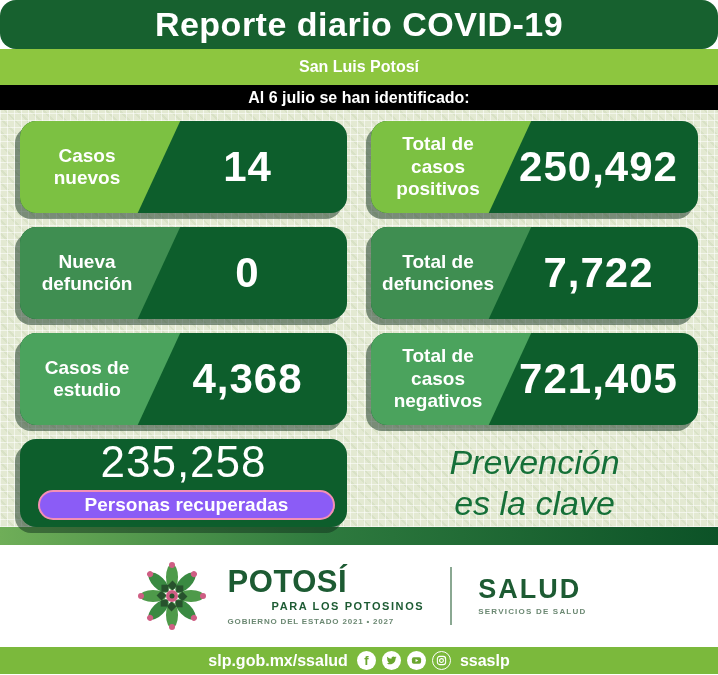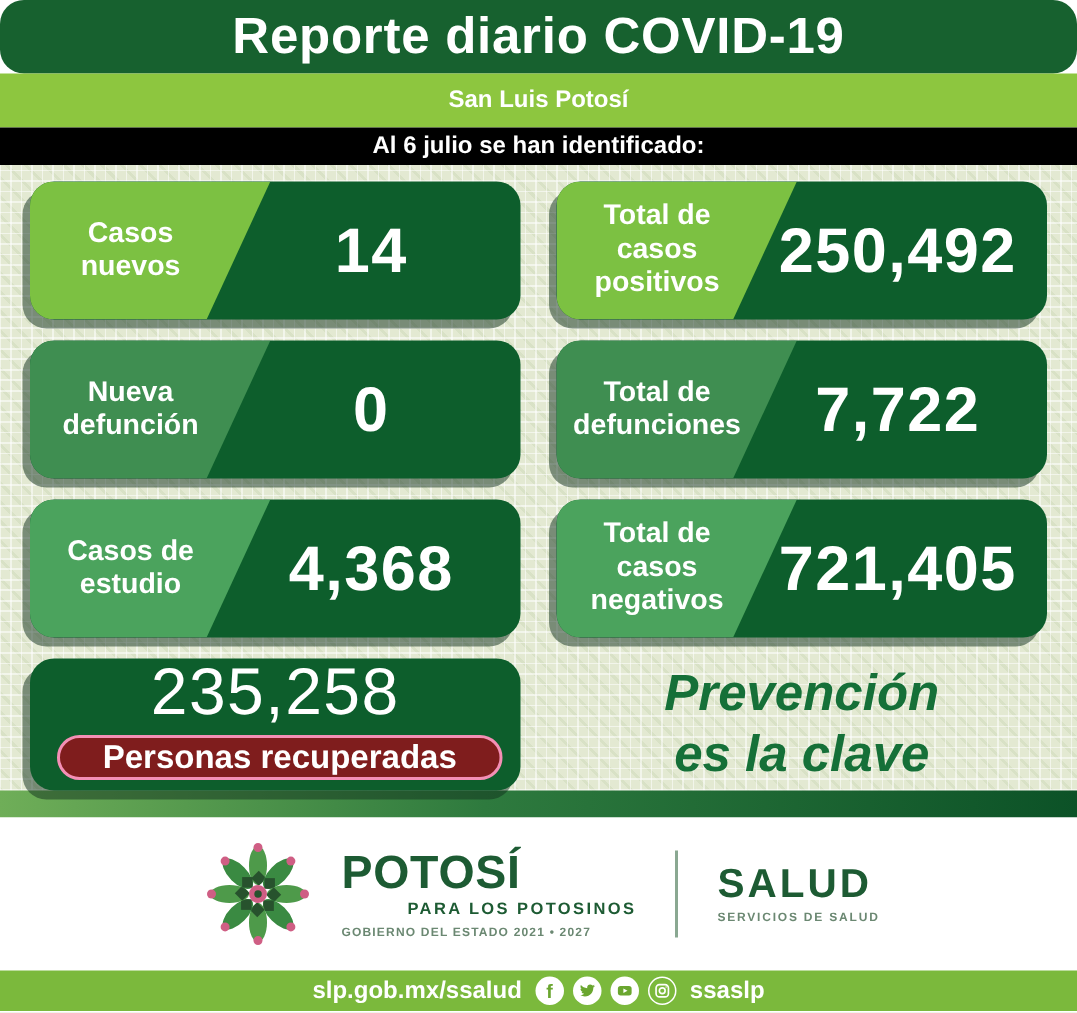--- a/index.html
+++ b/index.html
@@ -81,30 +81,30 @@
     box-shadow:-5px 6px 0 rgba(16,48,28,.5);
     display:flex; align-items:flex-start; justify-content:center;
   }
   .big-card .big-value {
     color:#fff; font-size:44px; font-weight:400; letter-spacing:1px;
     margin-top:-2px;
     text-align:center;
   }
   .recovered-pill {
     position:absolute; left:18px; right:12px; bottom:7px; height:30px;
-    background:#7f1d1d;
+    background:#8b5cf6;
     border:2px solid #f48fb5;
     border-radius:17px;
     display:flex; align-items:center; justify-content:center;
-    color:#fff; font-size:22px; font-weight:700;
+    color:#fff; font-size:19px; font-weight:700;
   }
   .message {
     display:flex; align-items:center; justify-content:center;
     text-align:center;
-    color:#157038; font-size:34px; font-weight:700; font-style:italic;
+    color:#157038; font-size:34px; font-weight:400; font-style:italic;
     line-height:1.2;
   }
 
   
   .band {
     height:18px;
     background:linear-gradient(90deg,#6fae58,#2e7a3e 45%,#0c5227);
   }
   .logos {
     height:102px; background:#fff;

